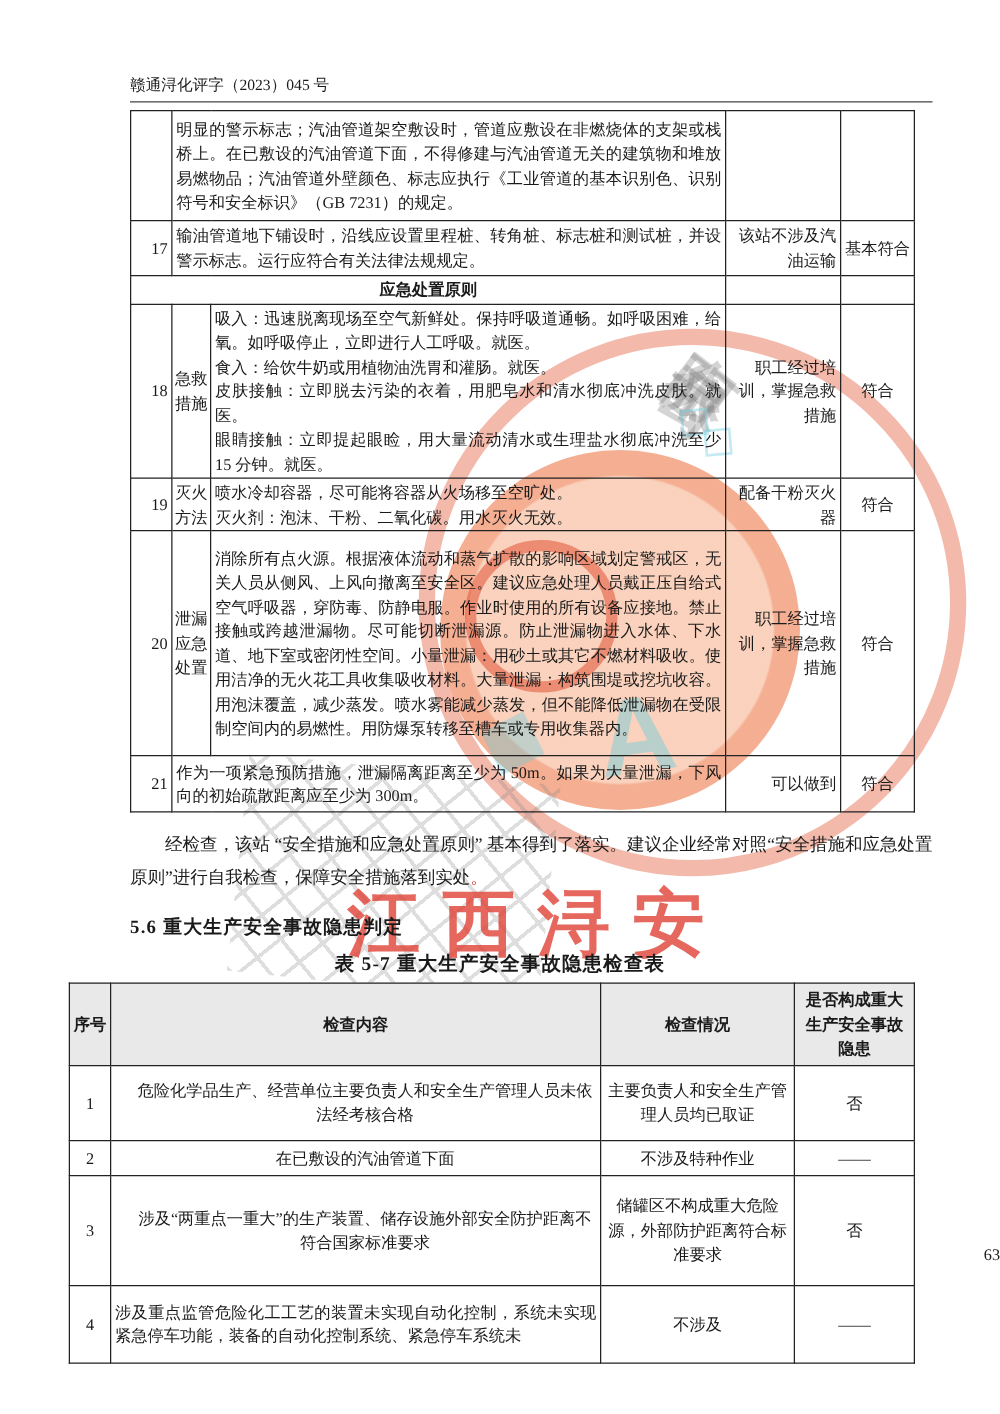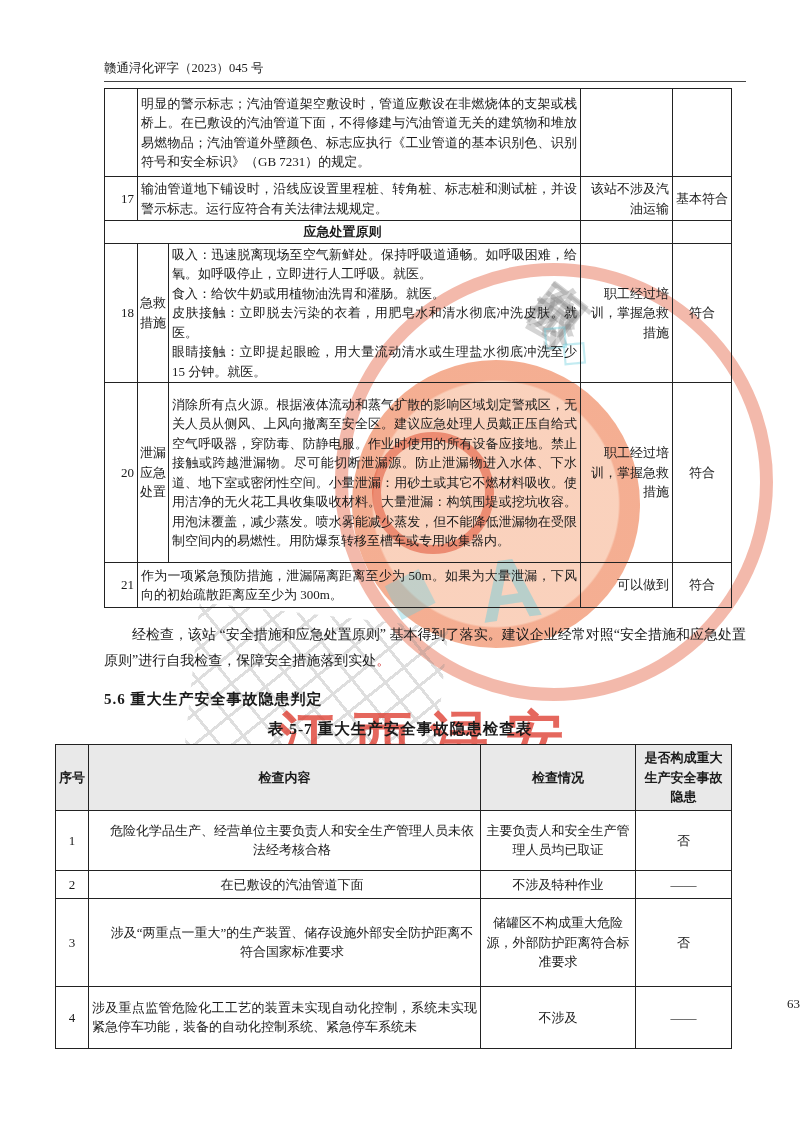--- a/index.html
+++ b/index.html
@@ -149,20 +149,28 @@
     <tr style="height:119px;">
       <td class="num">18</td>
       <td class="lbl">急救措施</td>
       <td class="cnt">吸入：迅速脱离现场至空气新鲜处。保持呼吸道通畅。如呼吸困难，给氧。如呼吸停止，立即进行人工呼吸。就医。
 食入：给饮牛奶或用植物油洗胃和灌肠。就医。
 皮肤接触：立即脱去污染的衣着，用肥皂水和清水彻底冲洗皮肤。就医。
 眼睛接触：立即提起眼睑，用大量流动清水或生理盐水彻底冲洗至少 15 分钟。就医。</td>
       <td class="sit">职工经过培训，掌握急救措施</td>
       <td class="res">符合</td>
     </tr>
+    <tr style="height:41px;">
+      <td class="num">19</td>
+      <td class="lbl">灭火方法</td>
+      <td class="cnt">喷水冷却容器，尽可能将容器从火场移至空旷处。
+灭火剂：泡沫、干粉、二氧化碳。用水灭火无效。</td>
+      <td class="sit">配备干粉灭火器</td>
+      <td class="res">符合</td>
+    </tr>
     <tr style="height:180px;">
       <td class="num">20</td>
       <td class="lbl">泄漏应急处置</td>
       <td class="cnt">消除所有点火源。根据液体流动和蒸气扩散的影响区域划定警戒区，无关人员从侧风、上风向撤离至安全区。建议应急处理人员戴正压自给式空气呼吸器，穿防毒、防静电服。作业时使用的所有设备应接地。禁止接触或跨越泄漏物。尽可能切断泄漏源。防止泄漏物进入水体、下水道、地下室或密闭性空间。小量泄漏：用砂土或其它不燃材料吸收。使用洁净的无火花工具收集吸收材料。大量泄漏：构筑围堤或挖坑收容。用泡沫覆盖，减少蒸发。喷水雾能减少蒸发，但不能降低泄漏物在受限制空间内的易燃性。用防爆泵转移至槽车或专用收集器内。</td>
       <td class="sit">职工经过培训，掌握急救措施</td>
       <td class="res">符合</td>
     </tr>
     <tr style="height:45px;">
       <td class="num">21</td>
       <td class="cnt" colspan="2">作为一项紧急预防措施，泄漏隔离距离至少为 50m。如果为大量泄漏，下风向的初始疏散距离应至少为 300m。</td>

